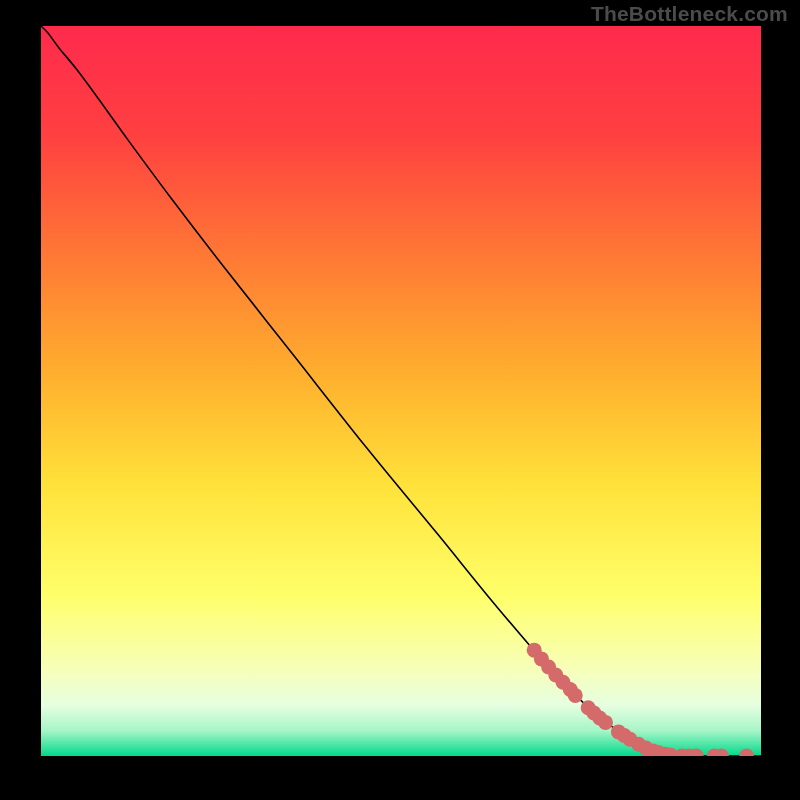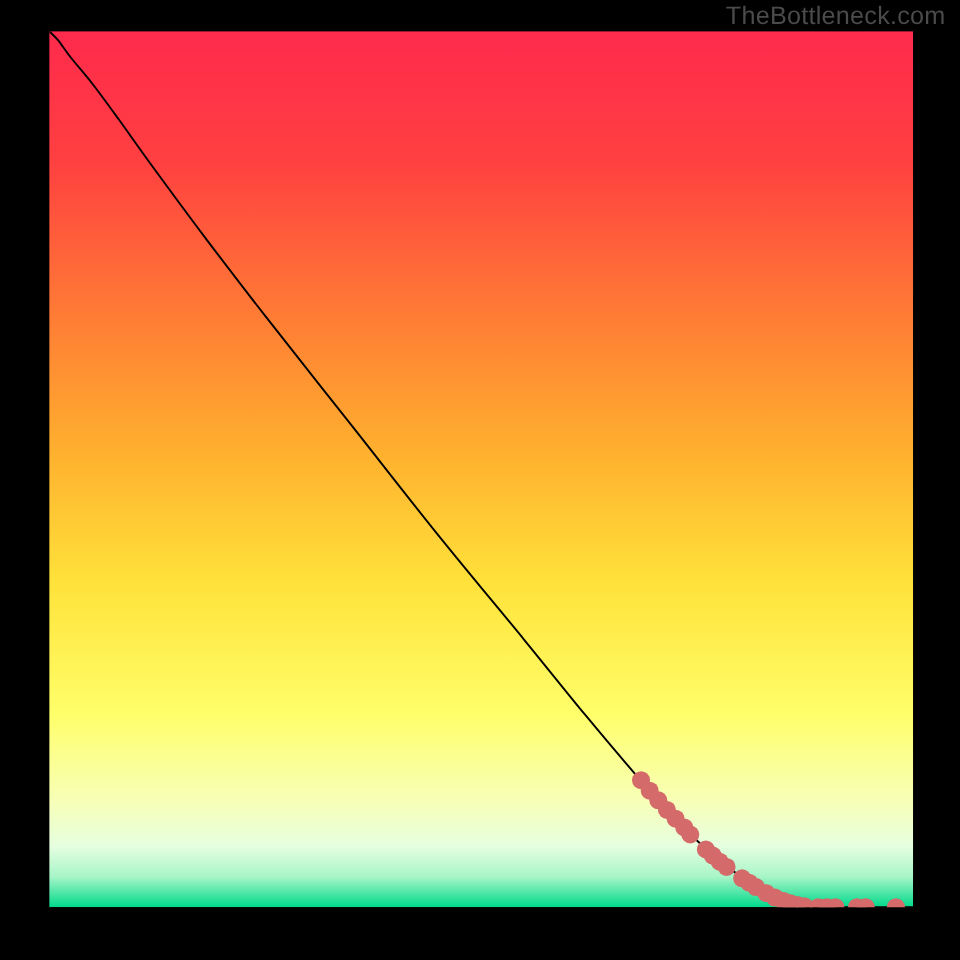--- a/index.html
+++ b/index.html
@@ -15,21 +15,21 @@
     position: relative;
     width: 800px;
     height: 800px;
   }
   .watermark {
     position: absolute;
     top: 2px;
     right: 12px;
     color: #4b4b4b;
     font-size: 21px;
-    font-weight: 400;
+    font-weight: 700;
     letter-spacing: 0.2px;
     user-select: none;
   }
   .plot {
     position: absolute;
     left: 41px;
     top: 26px;
     width: 720px;
     height: 730px;
   }

